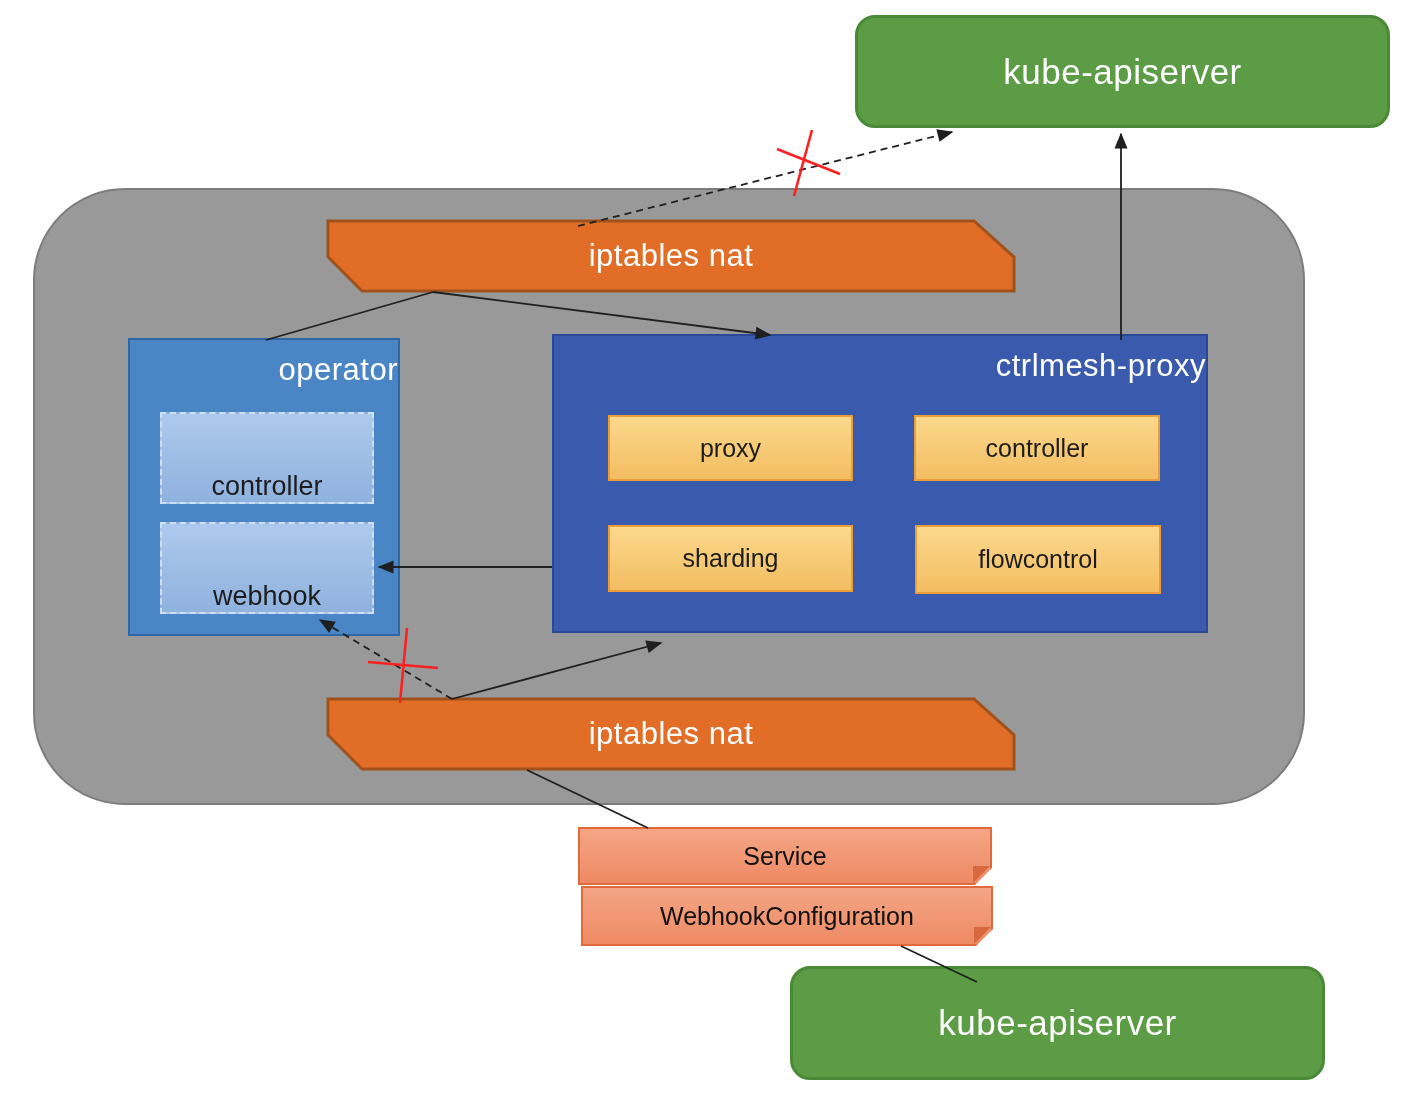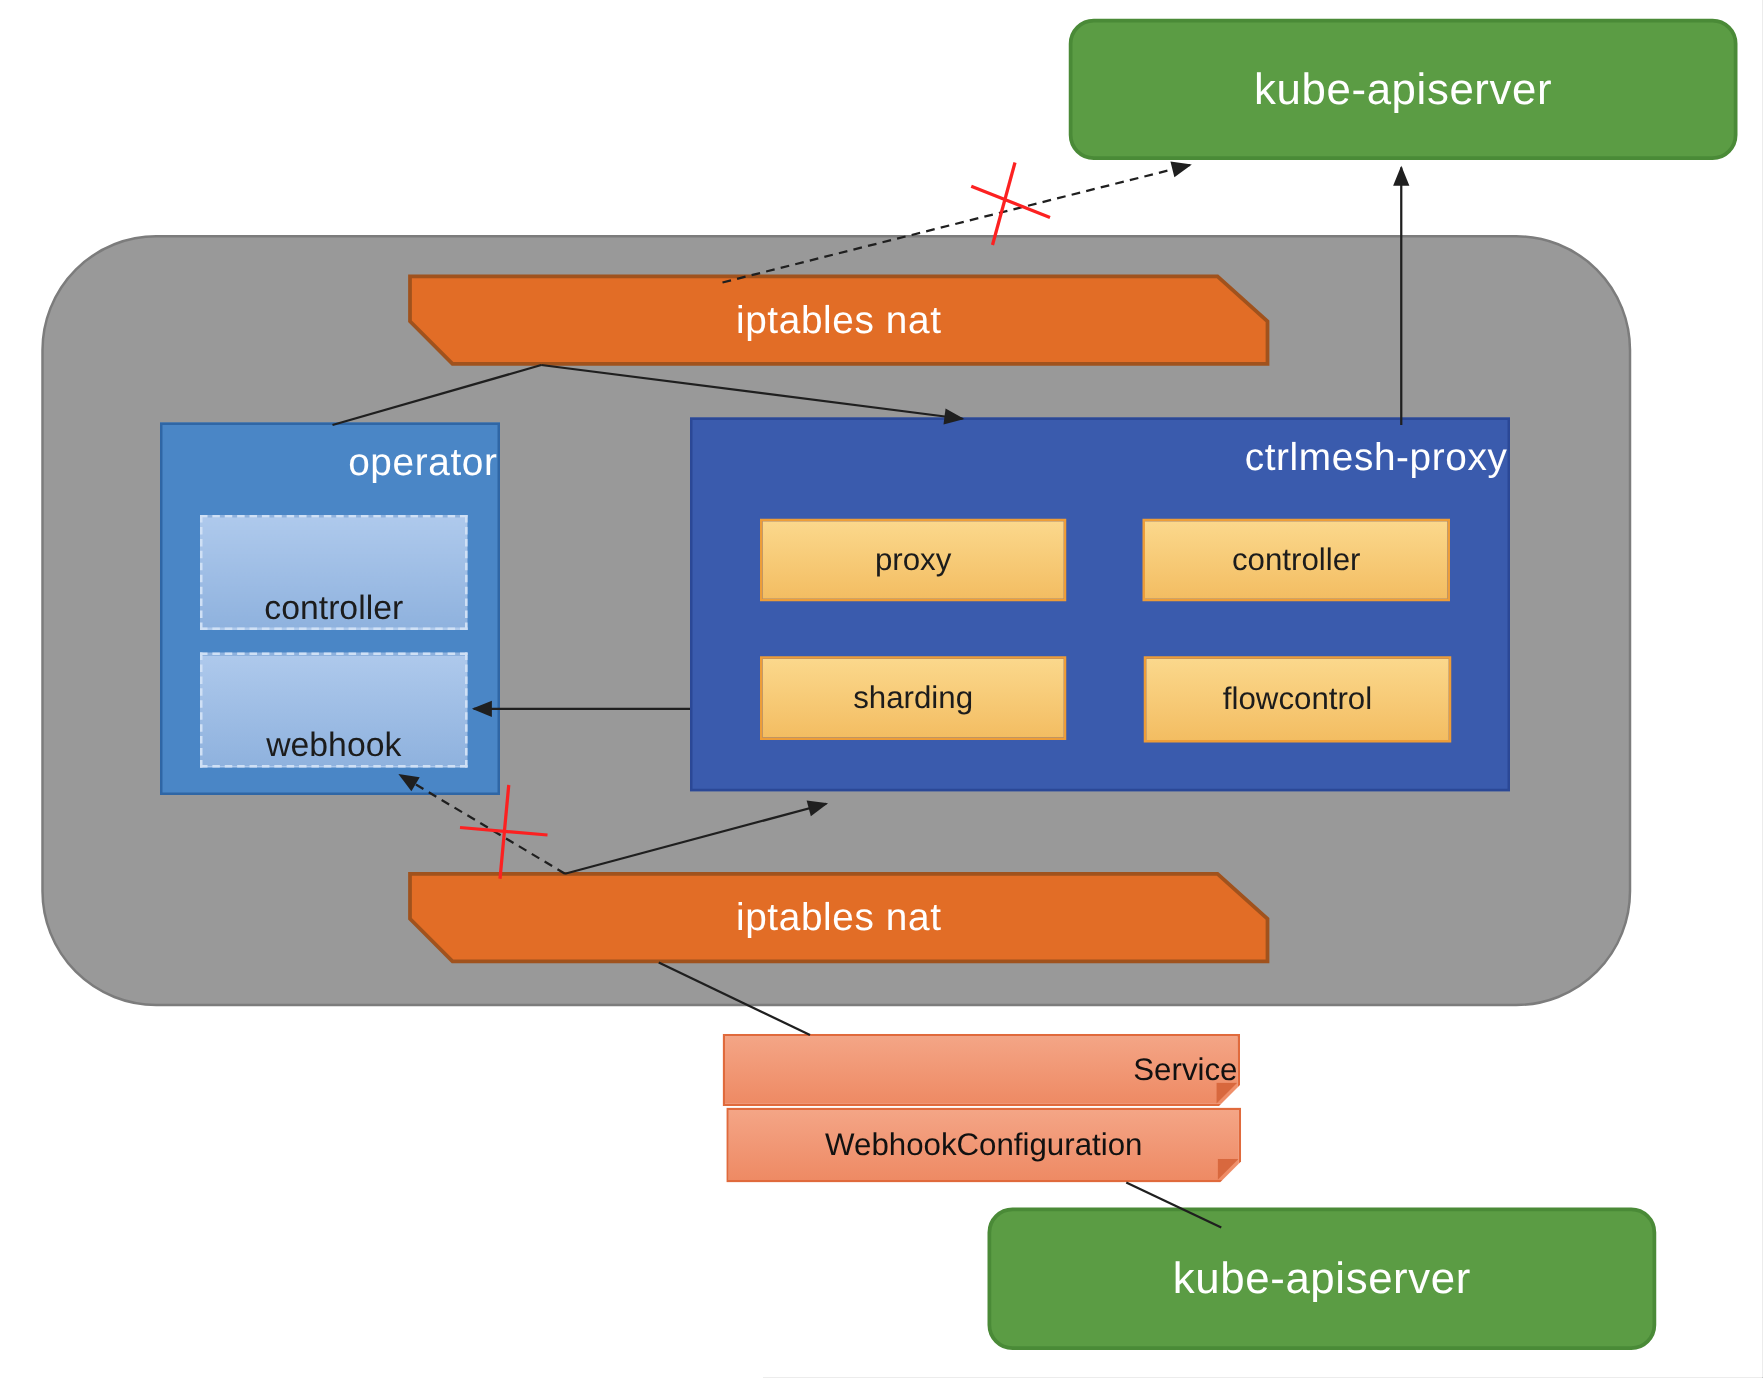--- a/index.html
+++ b/index.html
@@ -96,21 +96,21 @@
       <span>controller</span>
     </div>
     <div class="abs yellow-box" style="left:54px;top:189px;width:245px;height:67px;">
       <span>sharding</span>
     </div>
     <div class="abs yellow-box" style="left:361px;top:189px;width:246px;height:69px;">
       <span>flowcontrol</span>
     </div>
   </div>
 
-  <div class="abs salmon-box" style="left:578px;top:827px;width:414px;height:58px;justify-content:flex-end;">
+  <div class="abs salmon-box" style="left:578px;top:827px;width:414px;height:58px;">
     <span>Service</span>
     <div class="fold"></div>
   </div>
   <div class="abs salmon-box" style="left:581px;top:886px;width:412px;height:60px;align-items:center;">
     <span>WebhookConfiguration</span>
     <div class="fold"></div>
   </div>
 
   <div class="abs green-node" style="left:790px;top:966px;width:535px;height:114px;">
     <span>kube-apiserver</span>

